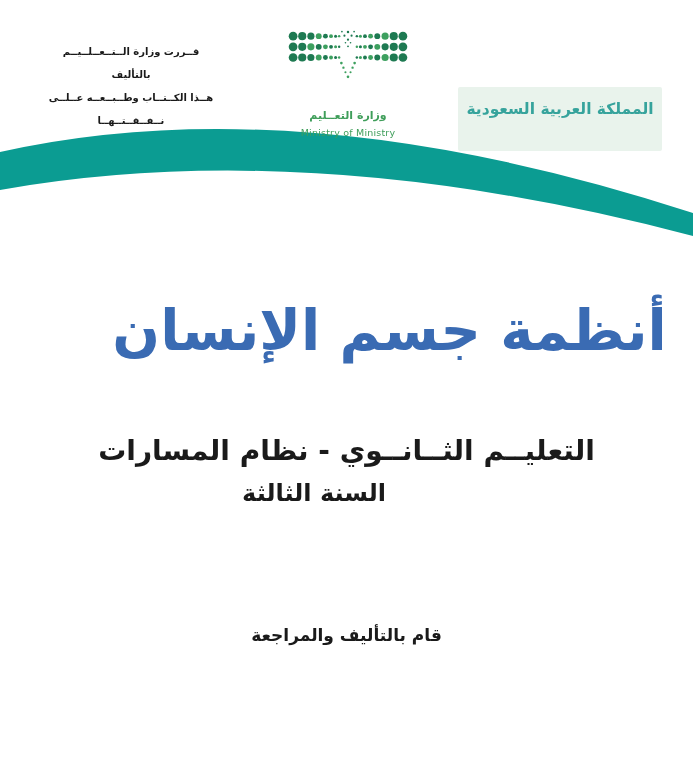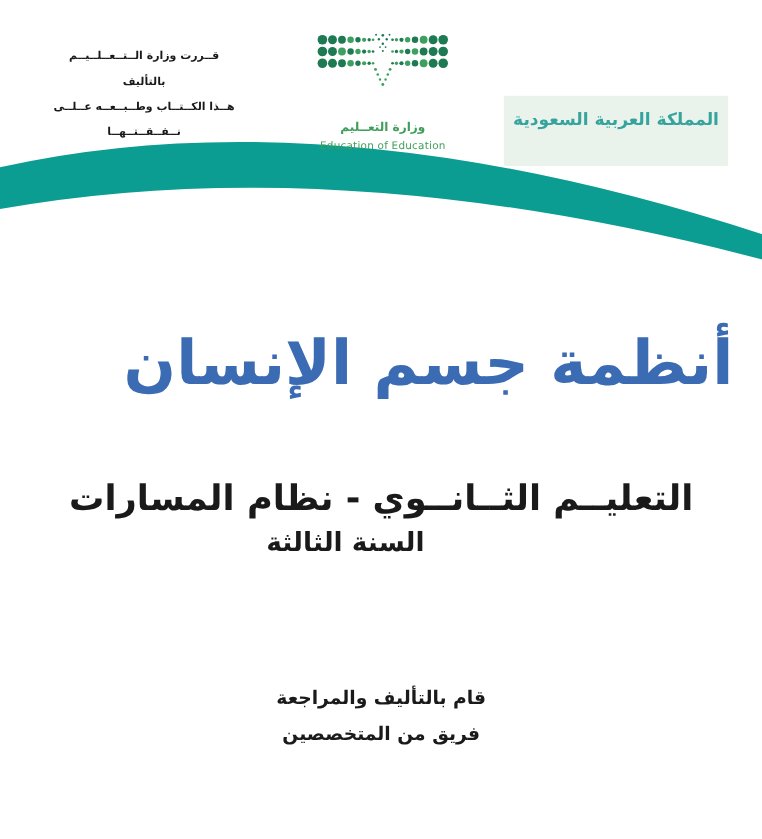--- a/index.html
+++ b/index.html
@@ -52,21 +52,21 @@
   .title{
     position:absolute;left:0;top:281px;width:693px;
     direction:rtl;text-align:center;
     font-size:56px;font-weight:bold;color:var(--title-blue);
     line-height:100px;
     margin-left:43px;
   }
   .subtitle1{
     position:absolute;left:0;top:434px;width:693px;
     direction:rtl;text-align:center;
-    font-size:32px;font-weight:bold;color:var(--ink);
+    font-size:28px;font-weight:bold;color:var(--ink);
   }
   .subtitle2{
     position:absolute;left:0;top:479px;width:628px;
     direction:rtl;text-align:center;
     font-size:24px;font-weight:bold;color:var(--ink);
   }
   .credits{
     position:absolute;left:0;top:619px;width:693px;
     direction:rtl;text-align:center;
     font-size:17px;font-weight:bold;color:var(--ink);
@@ -146,26 +146,25 @@
       <circle cx="56.5" cy="8.5" r="1.05" fill="#1e7a52"></circle>
       <circle cx="63.5" cy="8.5" r="1.05" fill="#1e7a52"></circle>
       <circle cx="54" cy="4.5" r="0.85" fill="#1e7a52"></circle>
       <circle cx="66" cy="4.5" r="0.85" fill="#1e7a52"></circle>
       <circle cx="60" cy="12.5" r="1.1" fill="#1e7a52"></circle>
       <circle cx="57.5" cy="15.5" r="0.8" fill="#1e7a52"></circle>
       <circle cx="62.5" cy="15.5" r="0.8" fill="#1e7a52"></circle>
       <circle cx="60" cy="19" r="0.9" fill="#1e7a52"></circle>
     </svg>
   <div class="ar">وزارة التعــليم</div>
-  <div class="en">Education of Education</div>
+  <div class="en">Ministry of Ministry</div>
 </div>
 
 <div class="badge">المملكة العربية السعودية</div>
 
 <div class="title">أنظمة جسم الإنسان</div>
 
 <div class="subtitle1">التعليــم الثــانــوي - نظام المسارات</div>
 <div class="subtitle2">السنة الثالثة</div>
 
 <div class="credits">
   <div>قام بالتأليف والمراجعة</div>
-  <div>فريق من المتخصصين</div>
 </div>
 
 </body></html>

